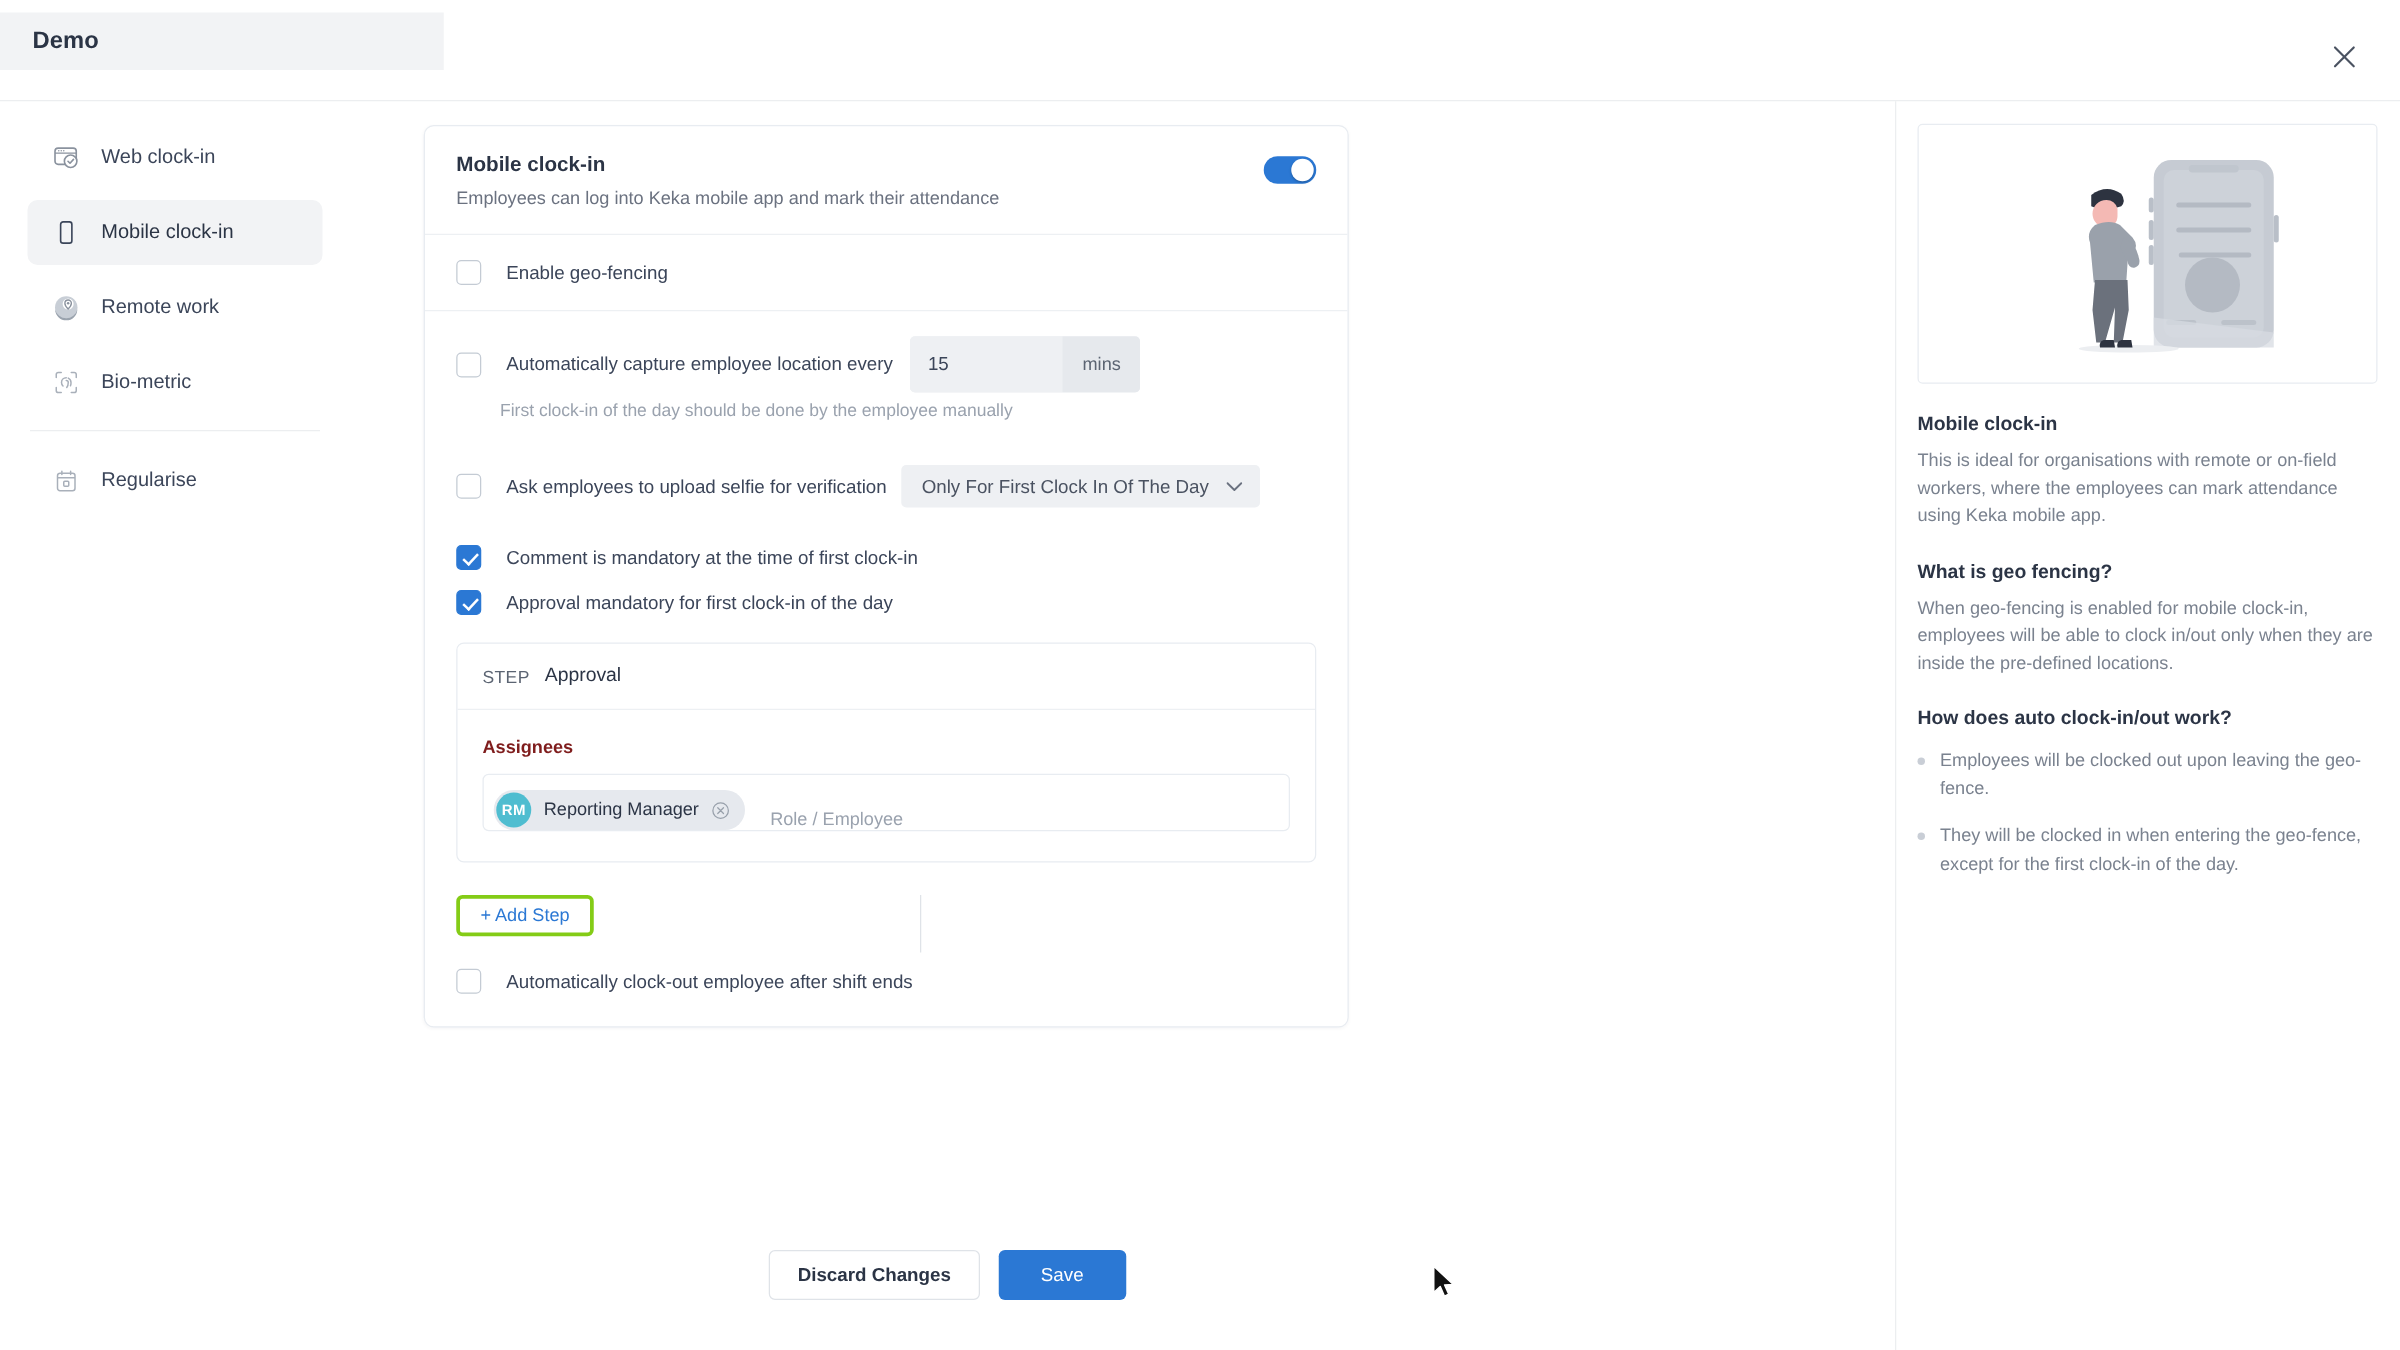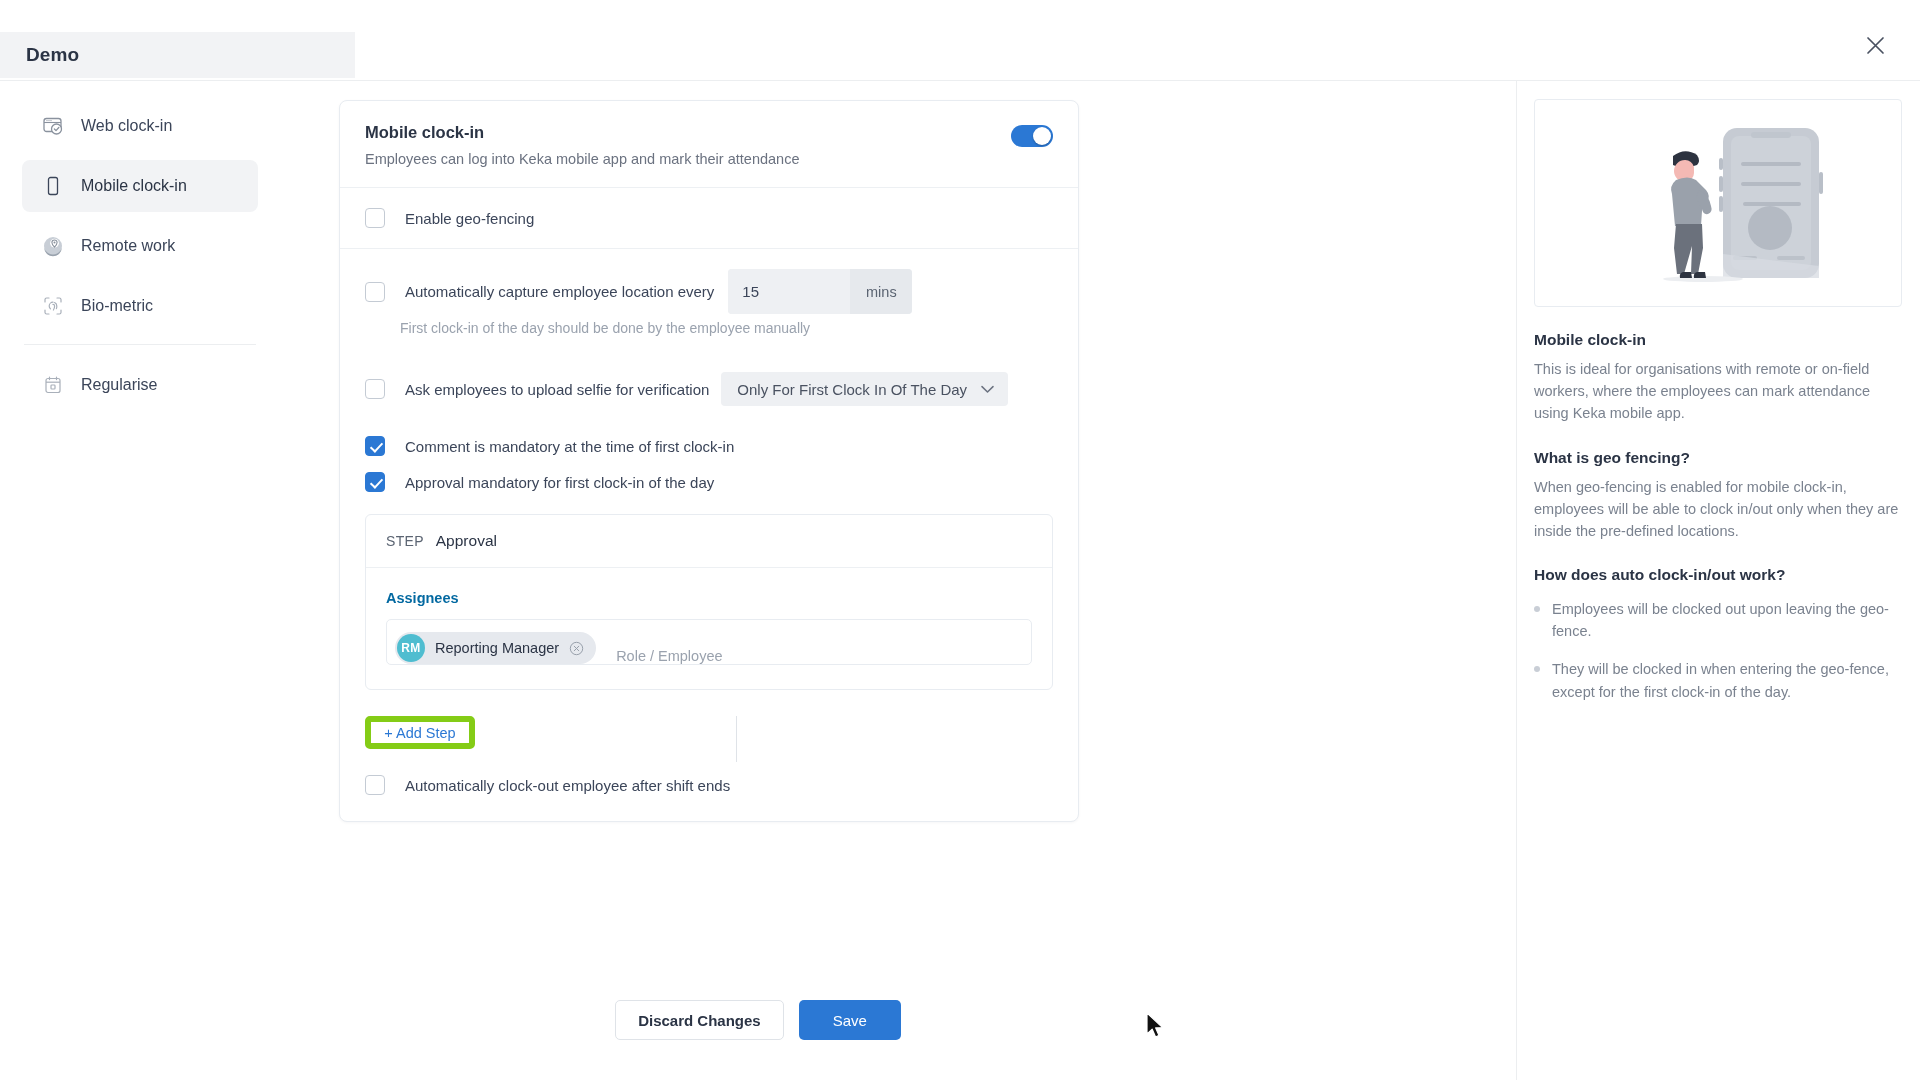--- a/index.html
+++ b/index.html
@@ -7,21 +7,21 @@
     width: 1920px; height: 1080px;
     background: #ffffff;
     font-family: "Liberation Sans", sans-serif;
     color: #2b3445;
     overflow: hidden;
   }
   .app { position: relative; width: 1920px; height: 1080px; }
 
   
   .title-chip {
-    position: absolute; left: 0; top: 32px;
+    position: absolute; left: 0; top: 10px;
     width: 355px; height: 46px;
     background: #f2f3f5;
     display: flex; align-items: center;
     padding-left: 26px;
   }
   .title-chip span { font-size: 19px; font-weight: bold; color: #2b3445; letter-spacing: .1px; }
   .header-rule { position: absolute; left: 0; top: 80px; width: 1920px; height: 1px; background: #eceef0; }
   .close-btn {
     position: absolute; right: 28px; top: 28px;
     width: 34px; height: 34px;
@@ -110,21 +110,21 @@
   .select .sel-val { font-size: 15px; color: #4a5261; }
   .select .chev { margin-left: 14px; display: flex; }
 
   
   .step-wrap { padding: 8px 25px 0 25px; position: relative; }
   .step-card { border: 1px solid #e8ecf1; border-radius: 6px; background: #fff; }
   .step-card-head { padding: 17px 20px; display: flex; align-items: center; gap: 12px; }
   .step-kw { font-size: 14px; color: #5b6472; letter-spacing: .3px; }
   .step-name { font-size: 15.5px; color: #2b3445; }
   .step-body { padding: 22px 20px 24px 20px; }
-  .assignees-label { font-size: 14.5px; font-weight: bold; color: #0369a1; margin-bottom: 13px; }
+  .assignees-label { font-size: 14.5px; font-weight: bold; color: #7f1d1d; margin-bottom: 13px; }
   .assignee-box {
     border: 1px solid #e8ecf1; border-radius: 5px;
     height: 46px; display: flex; align-items: flex-end; padding: 0 8px;
   }
   .chip {
     display: flex; align-items: center; gap: 10px;
     background: #e6e9ee; border-radius: 18px;
     height: 32px; padding: 0 12px 0 2px;
   }
   .chip .avatar {
@@ -133,21 +133,21 @@
     display: flex; align-items: center; justify-content: center;
     font-size: 12px; font-weight: bold; letter-spacing: .3px;
   }
   .chip .chip-label { font-size: 14.5px; color: #2b3445; }
   .chip .chip-x { display: flex; cursor: pointer; }
   .assignee-ph { font-size: 14.5px; color: #9aa2ae; margin-left: 20px; }
 
   .connector { position: absolute; left: 396px; top: 0; width: 1px; height: 46px; background: #dfe3e8; }
   .addstep-wrap { padding: 0 25px; margin-top: 26px; position: relative; }
   .addstep {
-    border: 6px solid #84cc16; background: #fff;
+    border: 3px solid #84cc16; background: #fff;
     border-radius: 5px; height: 33px; width: 110px;
     display: flex; align-items: center; justify-content: center;
     color: #2b78d4; font-size: 14.5px; cursor: pointer;
   }
 
   
   .right-rule { position: absolute; left: 1516px; top: 81px; width: 1px; height: 999px; background: #eceef0; }
   .info { position: absolute; left: 1534px; top: 99px; width: 370px; }
   .illus {
     width: 368px; height: 208px;

